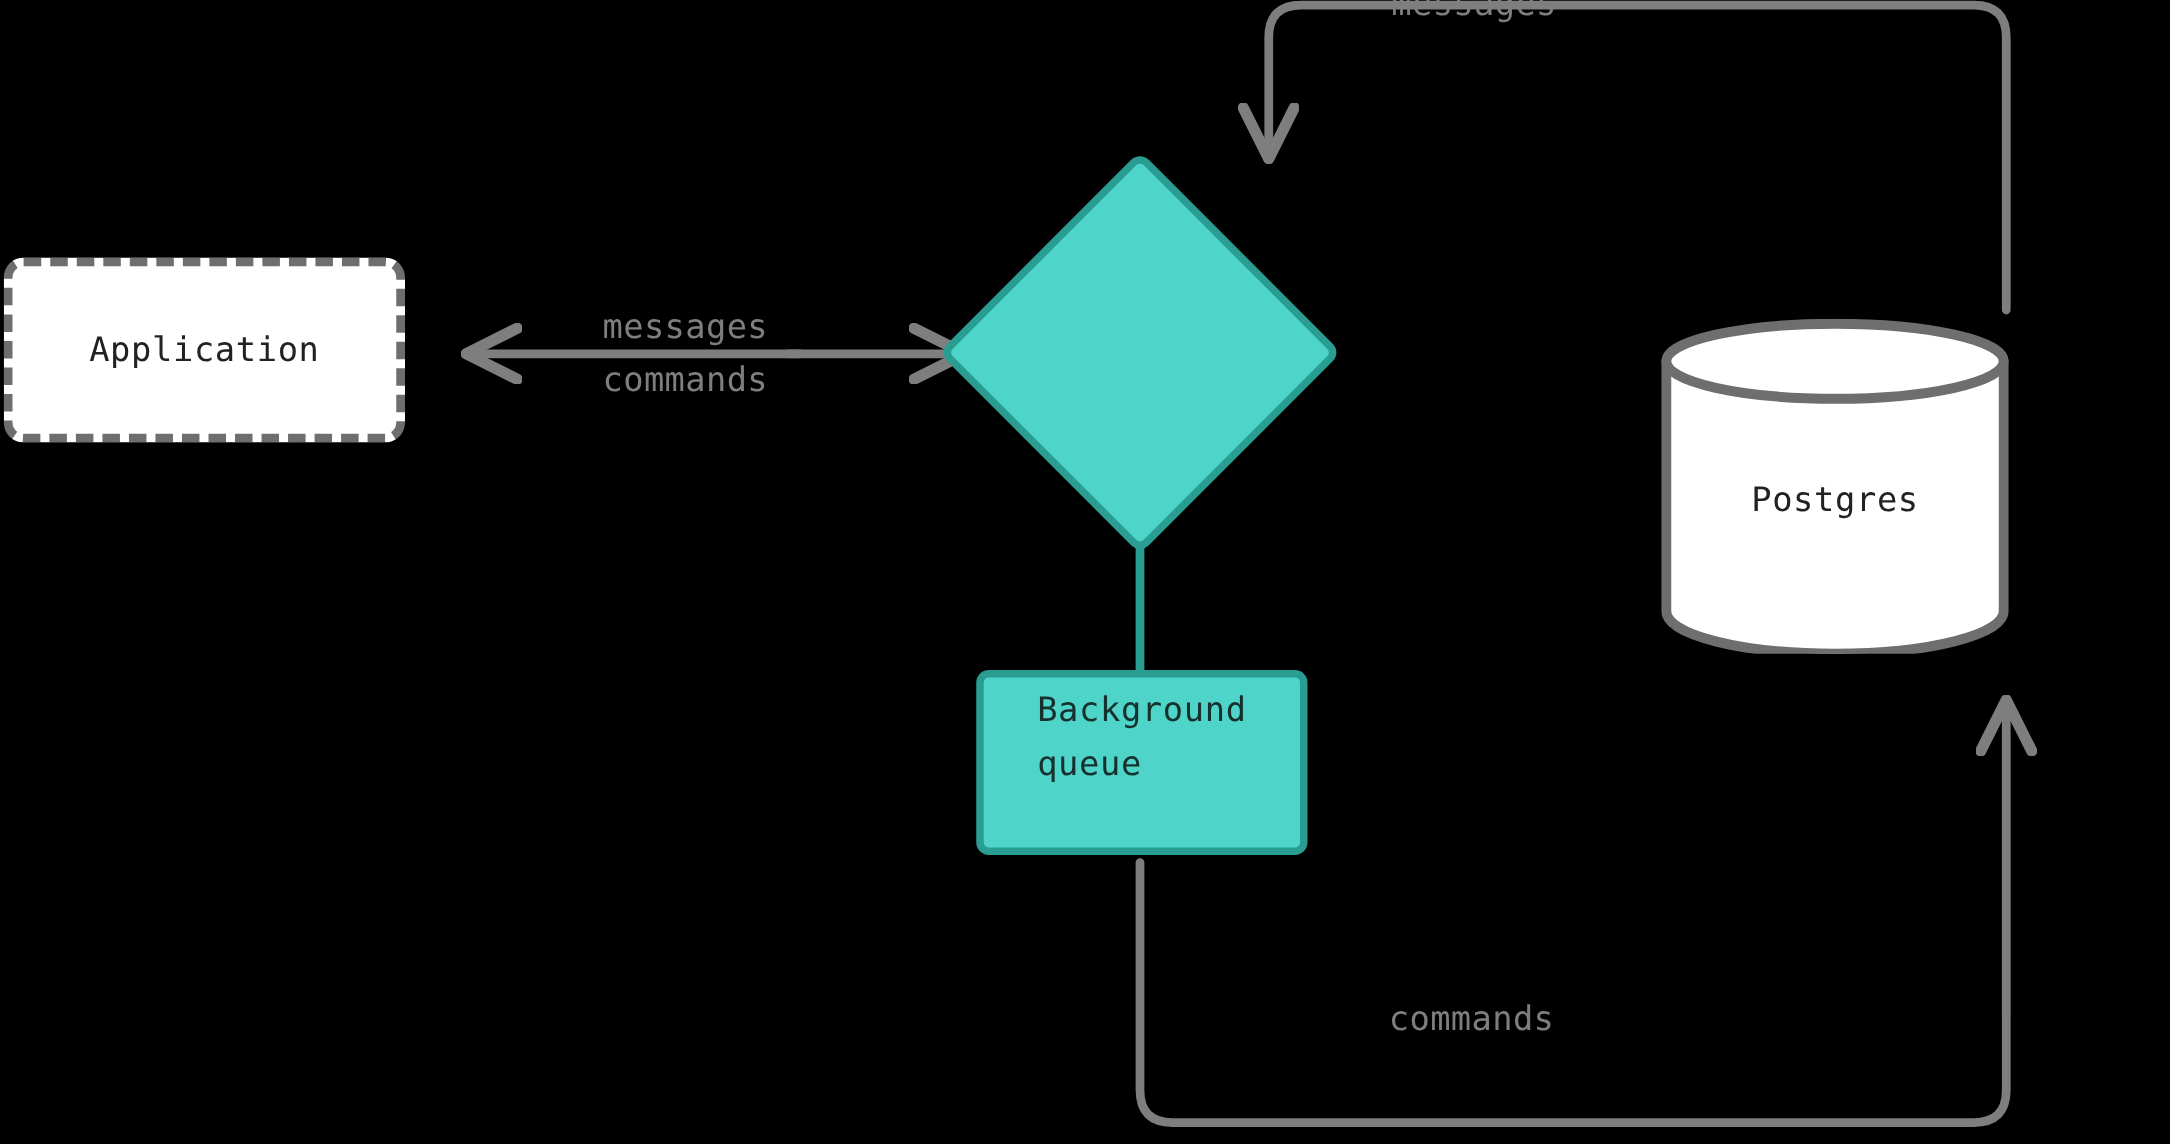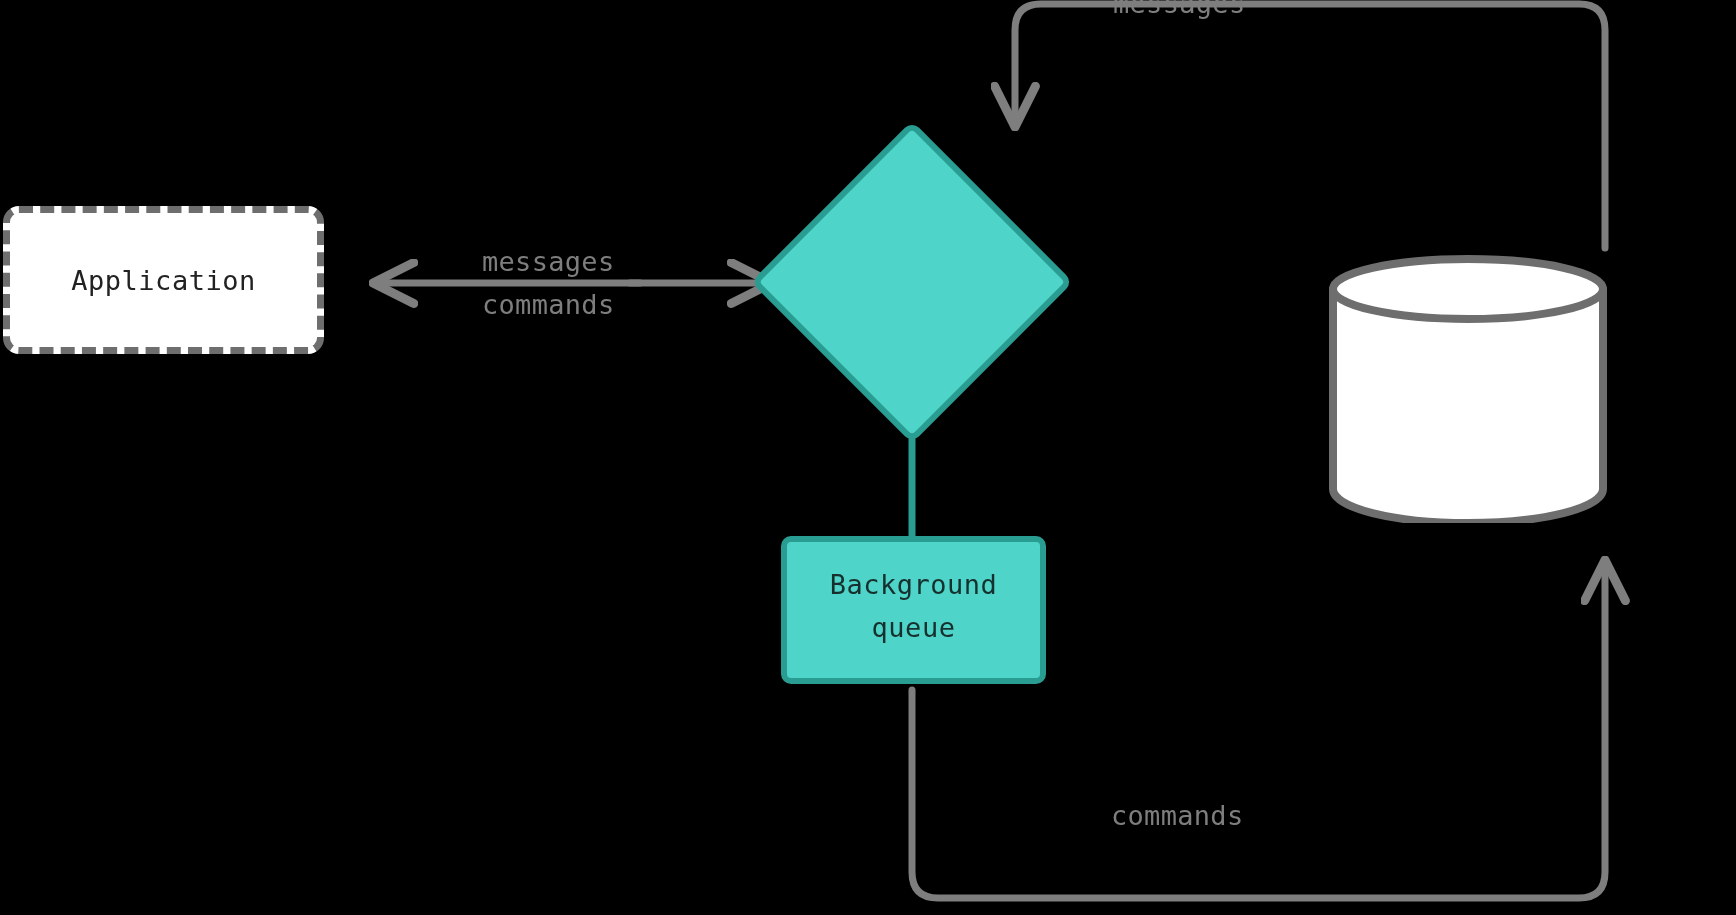--- a/index.html
+++ b/index.html
@@ -20,21 +20,20 @@
     left: 0;
     top: 0;
     width: 1736px;
     height: 915px;
   }
   .node-label {
     position: absolute;
     display: flex;
     align-items: center;
     justify-content: center;
-    text-align: center;
     white-space: pre-line;
     pointer-events: none;
     border-radius: 27px;
   }
   
   #app-box {
     position: absolute;
     left: 3px;
     top: 206px;
     width: 321px;
@@ -82,21 +81,21 @@
     top: 536px;
     width: 265px;
     height: 148px;
     background: #4ED4C8;
     border: 6px solid #2A9D92;
     border-radius: 10px;
     box-sizing: border-box;
   }
   #queue-label {
     left: 781px;
-    top: 552px;
+    top: 536px;
     width: 265px;
     height: 108px;
     color: #16302E;
     font-size: 27px;
     line-height: 43px;
     letter-spacing: 0.5px;
   }
   
   #pg-cyl {
     position: absolute;
@@ -166,19 +165,20 @@
   <div id="pgdog-shape"></div>
 
   <div id="queue-box"></div>
   <div id="queue-label" class="node-label">Background
 queue</div>
 
   <svg id="pg-cyl" viewBox="0 0 278 268" xmlns="http://www.w3.org/2000/svg">
     <path d="M 4 34 L 4 234 A 135 34 0 0 0 274 234 L 274 34 Z" fill="#FFFFFF" stroke="#6E6E6E" stroke-width="8" stroke-linejoin="round"></path>
     <ellipse cx="139" cy="34" rx="135" ry="30" fill="#FFFFFF" stroke="#6E6E6E" stroke-width="8"></ellipse>
   </svg>
+  <div id="pg-label" class="node-label">Postgres</div>
 
   <div id="lbl-mid-messages" class="edge-label">messages</div>
   <div id="lbl-mid-commands" class="edge-label">commands</div>
   <div id="lbl-top-messages" class="edge-label">messages</div>
   <div id="lbl-bottom-commands" class="edge-label">commands</div>
 
 </div>
 
 </body></html>

